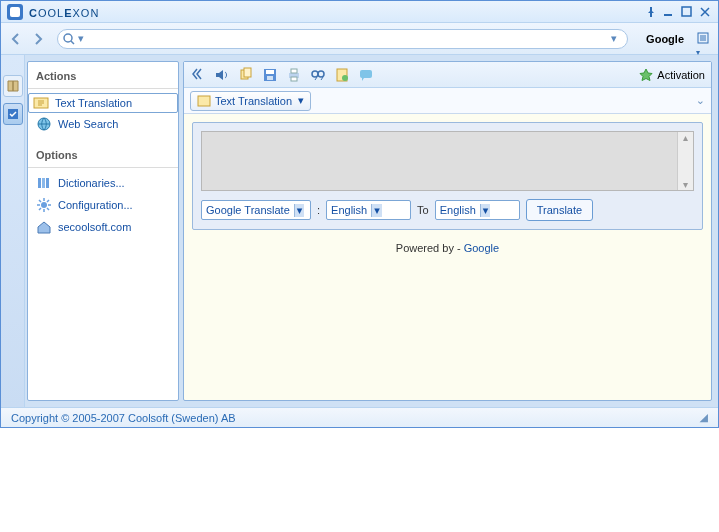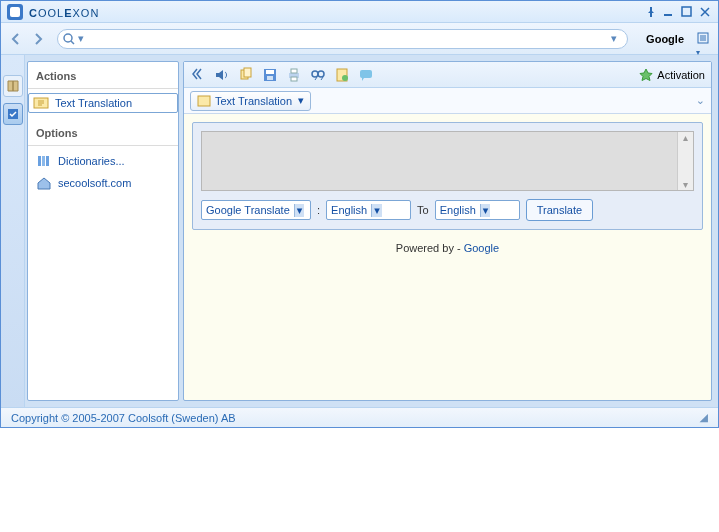--- a/index.html
+++ b/index.html
@@ -133,29 +133,43 @@
 
     <div class="sidebar">
       <div class="sb-head">Actions</div>
       <div class="sb-item sel">
         <svg class="ic" viewBox="0 0 16 16">
             <rect x="1" y="3" width="14" height="10" fill="#fbe9a8" stroke="#c9a23a"></rect>
             <path d="M5 6h6M5 8h6M5 10h4" stroke="#c9a23a"></path>
           </svg>
         <span>Text Translation</span>
       </div>
+      <div class="sb-item">
+        <svg class="ic" viewBox="0 0 16 16">
+            <circle cx="8" cy="8" r="6" fill="#7fc4e8" stroke="#2a7aaa"></circle>
+            <path d="M2 8h12M8 2c3 3 3 9 0 12M8 2c-3 3-3 9 0 12" stroke="#2a7aaa" fill="none"></path>
+          </svg>
+        <span>Web Search</span>
+      </div>
       <div class="sb-sep"></div>
       <div class="sb-head">Options</div>
       <div class="sb-item">
         <svg class="ic" viewBox="0 0 16 16">
             <rect x="2" y="3" width="3" height="10" fill="#6aa0e0"></rect>
             <rect x="6" y="3" width="3" height="10" fill="#8ab8ea"></rect>
             <rect x="10" y="3" width="3" height="10" fill="#6aa0e0"></rect>
           </svg>
         <span>Dictionaries...</span>
+      </div>
+      <div class="sb-item">
+        <svg class="ic" viewBox="0 0 16 16">
+            <circle cx="8" cy="8" r="3" fill="#6aa0e0"></circle>
+            <path d="M8 1v3M8 12v3M1 8h3M12 8h3M3 3l2 2M11 11l2 2M13 3l-2 2M5 11l-2 2" stroke="#6aa0e0" stroke-width="1.5"></path>
+          </svg>
+        <span>Configuration...</span>
       </div>
       <div class="sb-item">
         <svg class="ic" viewBox="0 0 16 16">
             <path d="M2 8l6-5 6 5v6H2z" fill="#9cc0ea" stroke="#4a7ab5"></path>
           </svg>
         <span>secoolsoft.com</span>
       </div>
     </div>
 
     <div class="main">

